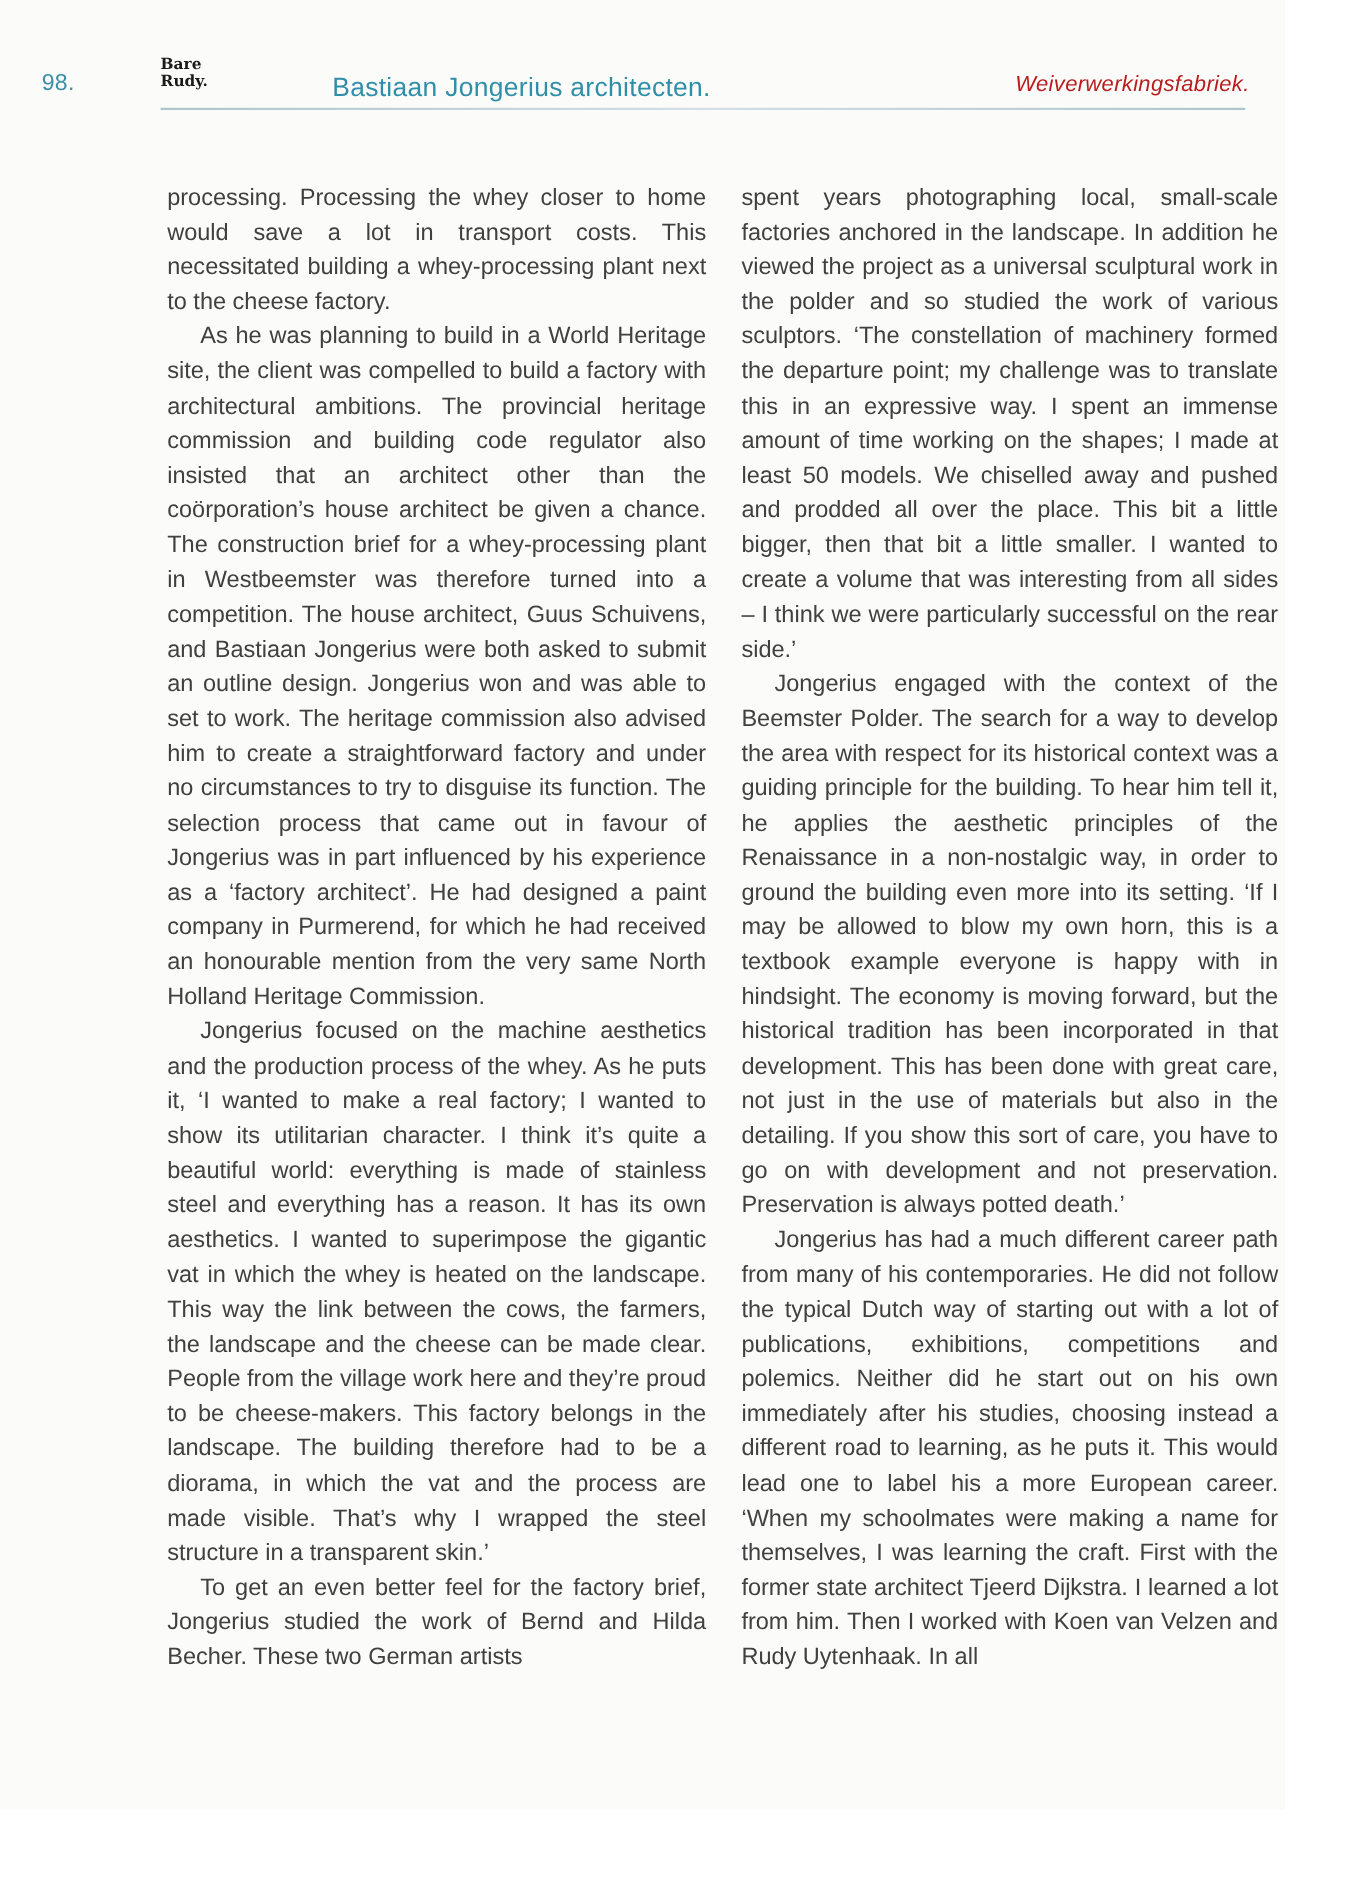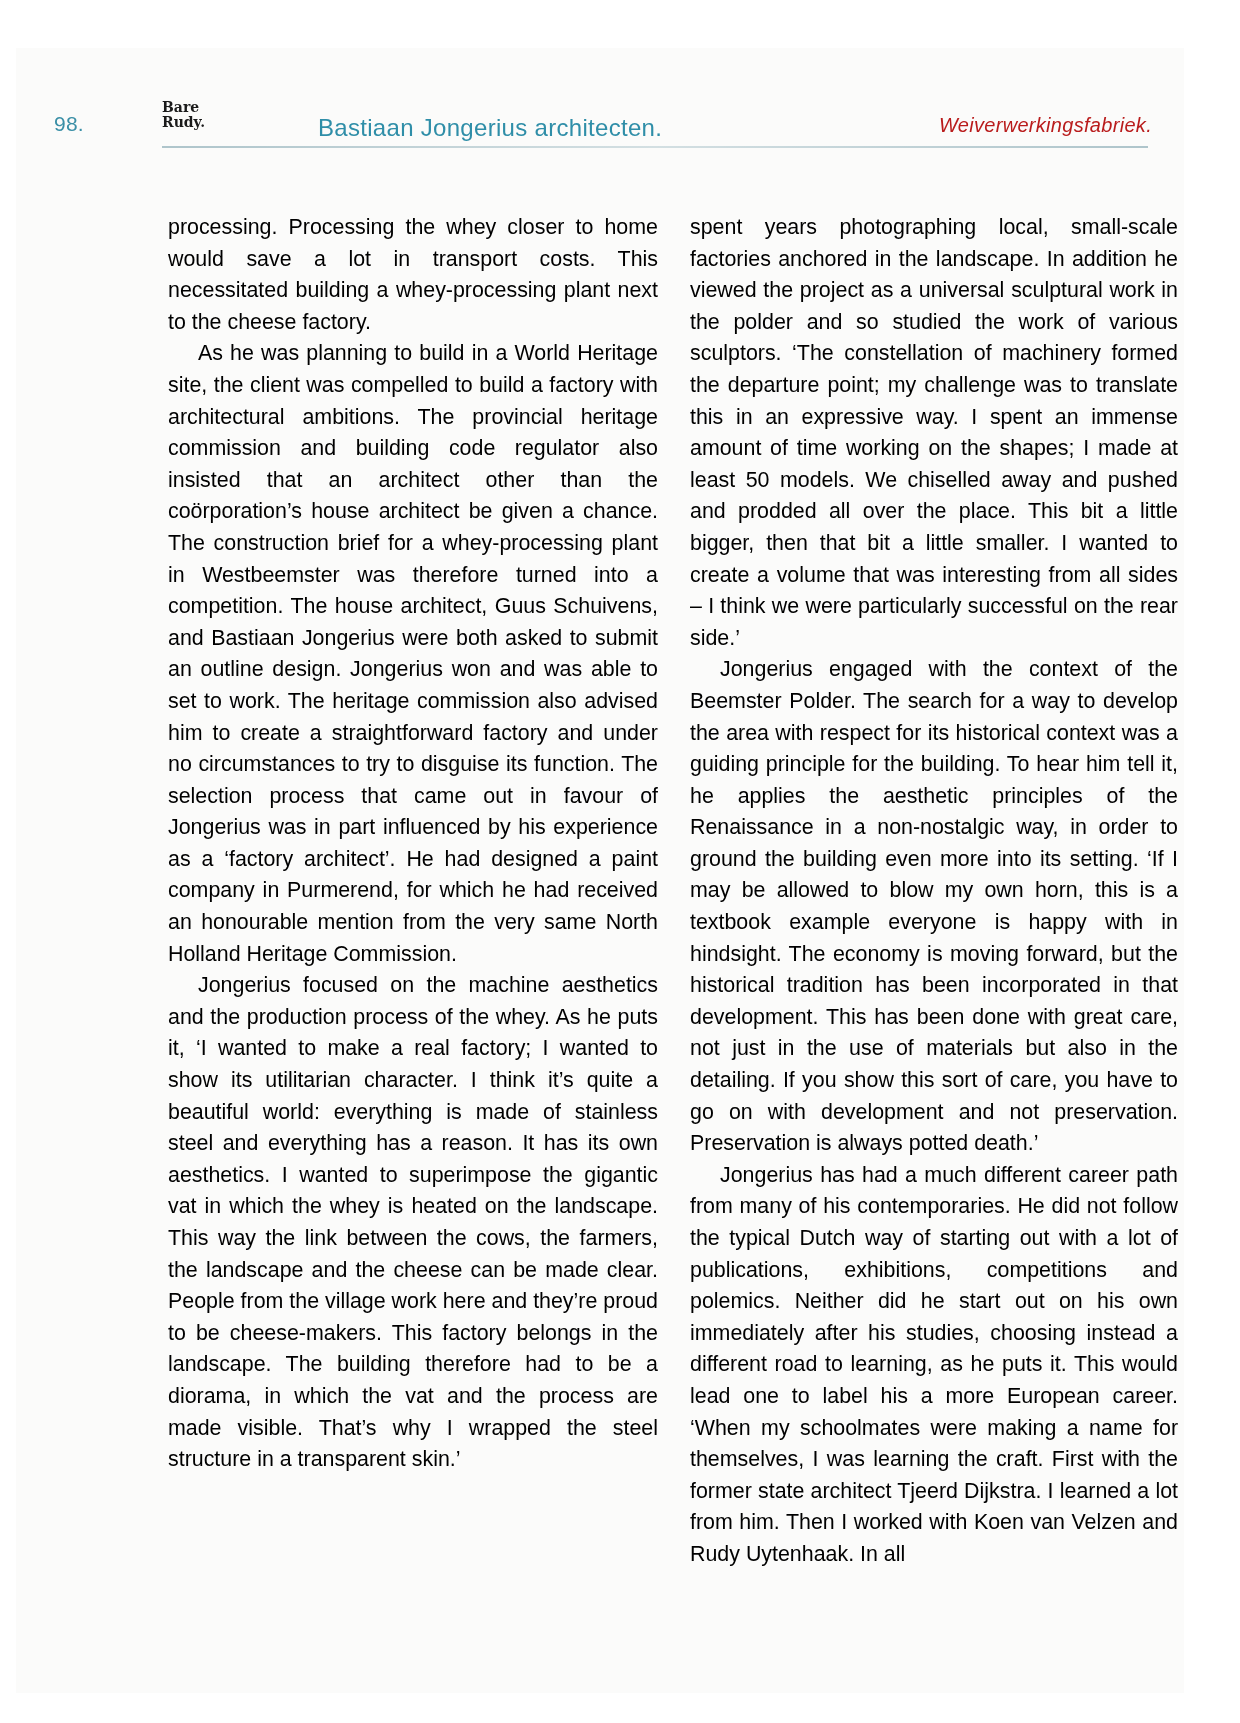--- a/index.html
+++ b/index.html
@@ -8,26 +8,25 @@
       background: #ffffff;
     }
     body {
       width: 1240px;
       height: 1723px;
       position: relative;
       overflow: hidden;
     }
     .page {
       position: absolute;
-      left: 16px;
+      left: 0;
       top: 0;
       width: 1168px;
       height: 1645px;
       background: #fbfbfa;
-      margin-top: 48px;
     }
     .page-number {
       position: absolute;
       left: 38px;
       top: 64px;
       font-family: "Liberation Sans", sans-serif;
       font-size: 21px;
       color: #3a8fa6;
       letter-spacing: 0.2px;
     }
@@ -69,21 +68,21 @@
       height: 2px;
       background: linear-gradient(to right, #9bb7bf, #c9d8dc 50%, #9bb7bf);
       opacity: 0.8;
     }
     .column {
       position: absolute;
       top: 164px;
       font-family: "Liberation Sans", sans-serif;
       font-size: 21.4px;
       line-height: 31.6px;
-      color: #000000;
+      color: #404040;
       text-align: justify;
       hyphens: manual;
     }
     .col-left { left: 152px; width: 490px; }
     .col-right { left: 674px; width: 488px; }
     .column p {
       margin: 0;
       text-indent: 30px;
     }
     .column p.no-indent { text-indent: 0; }
@@ -102,20 +101,21 @@
 
   <div class="running-head-left">Bastiaan Jongerius architecten.</div>
   <div class="running-head-right">Weiverwerkingsfabriek.</div>
 
   <div class="header-rule"></div>
 
   <div class="column col-left">
     <p class="no-indent">processing. Processing the whey closer to home would save a lot in transport costs. This necessitated building a whey-processing plant next to the cheese factory.</p>
     <p>As he was planning to build in a World Heritage site, the client was compelled to build a factory with architectural ambitions. The provincial heritage commission and building code regulator also insisted that an architect other than the coörporation’s house architect be given a chance. The construction brief for a whey-processing plant in Westbeemster was therefore turned into a competition. The house architect, Guus Schuivens, and Bastiaan Jongerius were both asked to submit an outline design. Jongerius won and was able to set to work. The heritage commission also advised him to create a straightforward factory and under no circumstances to try to disguise its function. The selection process that came out in favour of Jongerius was in part influenced by his experience as a ‘factory architect’. He had designed a paint company in Purmerend, for which he had received an honourable mention from the very same North Holland Heritage Commission.</p>
     <p>Jongerius focused on the machine aesthetics and the production process of the whey. As he puts it, ‘I wanted to make a real factory; I wanted to show its utilitarian character. I think it’s quite a beautiful world: everything is made of stainless steel and everything has a reason. It has its own aesthetics. I wanted to superimpose the gigantic vat in which the whey is heated on the landscape. This way the link between the cows, the farmers, the landscape and the cheese can be made clear. People from the village work here and they’re proud to be cheese-makers. This factory belongs in the landscape. The building therefore had to be a diorama, in which the vat and the process are made visible. That’s why I wrapped the steel structure in a transparent skin.’</p>
+    <p>To get an even better feel for the factory brief, Jongerius studied the work of Bernd and Hilda Becher. These two German artists</p>
   </div>
 
   <div class="column col-right">
     <p class="no-indent">spent years photographing local, small-scale factories anchored in the landscape. In addition he viewed the project as a universal sculptural work in the polder and so studied the work of various sculptors. ‘The constellation of machinery formed the departure point; my challenge was to translate this in an expressive way. I spent an immense amount of time working on the shapes; I made at least 50 models. We chiselled away and pushed and prodded all over the place. This bit a little bigger, then that bit a little smaller. I wanted to create a volume that was interesting from all sides – I think we were particularly successful on the rear side.’</p>
     <p>Jongerius engaged with the context of the Beemster Polder. The search for a way to develop the area with respect for its historical context was a guiding principle for the building. To hear him tell it, he applies the aesthetic principles of the Renaissance in a non-nostalgic way, in order to ground the building even more into its setting. ‘If I may be allowed to blow my own horn, this is a textbook example everyone is happy with in hindsight. The economy is moving forward, but the historical tradition has been incorporated in that development. This has been done with great care, not just in the use of materials but also in the detailing. If you show this sort of care, you have to go on with development and not preservation. Preservation is always potted death.’</p>
     <p>Jongerius has had a much different career path from many of his contemporaries. He did not follow the typical Dutch way of starting out with a lot of publications, exhibitions, competitions and polemics. Neither did he start out on his own immediately after his studies, choosing instead a different road to learning, as he puts it. This would lead one to label his a more European career. ‘When my schoolmates were making a name for themselves, I was learning the craft. First with the former state architect Tjeerd Dijkstra. I learned a lot from him. Then I worked with Koen van Velzen and Rudy Uytenhaak. In all</p>
   </div>
 
 </div>
 

